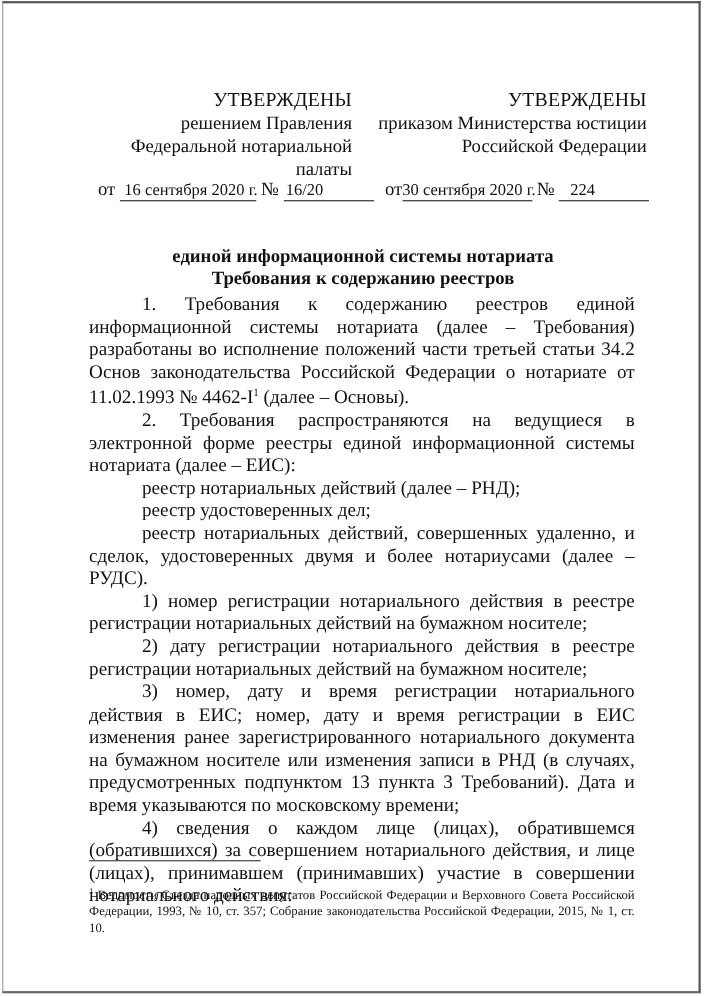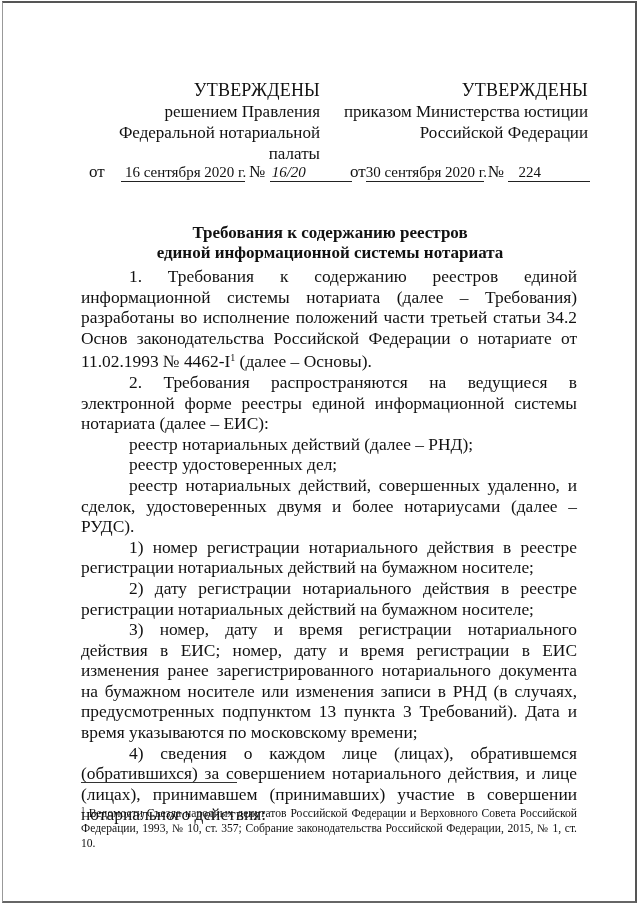--- a/index.html
+++ b/index.html
@@ -39,34 +39,34 @@
 </div>
 
 <div class="approve right-app">
   <div class="head">УТВЕРЖДЕНЫ</div>
   <div>приказом Министерства юстиции</div>
   <div>Российской Федерации</div>
 </div>
 
 <div class="dateline dl-left">
   <span>от</span>
-  <span class="fill" style="width:120px;padding-left:4px;margin-left:12px;">16 сентября  2020 г.</span>
+  <span class="fill" style="width:120px;padding-left:4px;">16 сентября  2020 г.</span>
   <span>№</span>
-  <span class="fill" style="width:80px;padding-left:2px;font-style:italic;">16/20</span>
+  <span class="fill" style="width:80px;padding-left:2px;">16/20</span>
 </div>
 
 <div class="dateline dl-right">
   <span>от</span><span class="fill" style="width:118px;">30 сентября 2020 г.</span>
   <span>№</span>
   <span class="fill" style="width:72px;padding-left:10px;">224</span>
 </div>
 
 <div class="title">
+  <div>единой информационной системы нотариата</div>
   <div>Требования к содержанию реестров</div>
-  <div>единой информационной системы нотариата</div>
 </div>
 
 <div class="body">
   <p class="ind"><span>1. Требования к содержанию реестров единой информационной системы нотариата (далее – Требования) разработаны во исполнение положений части третьей статьи 34.2 Основ законодательства Российской Федерации о нотариате от 11.02.1993 № 4462-I</span><span class="sup">1</span><span> (далее – Основы).</span></p>
   <p class="ind">2. Требования распространяются на ведущиеся в электронной форме реестры единой информационной системы нотариата (далее – ЕИС):</p>
   <p class="ind">реестр нотариальных действий (далее – РНД);</p>
   <p class="ind">реестр удостоверенных дел;</p>
   <p class="ind">реестр нотариальных действий, совершенных удаленно, и сделок, удостоверенных двумя и более нотариусами (далее – РУДС).</p>
   <p class="ind">1) номер регистрации нотариального действия в реестре регистрации нотариальных действий на бумажном носителе;</p>
   <p class="ind">2) дату регистрации нотариального действия в реестре регистрации нотариальных действий на бумажном носителе;</p>

